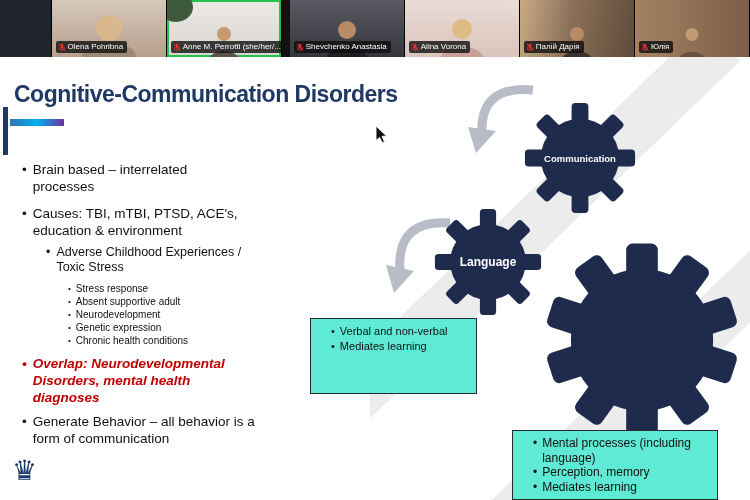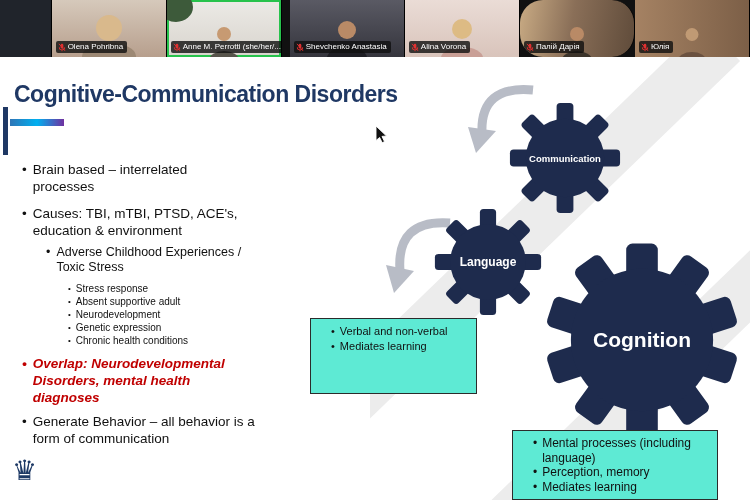--- a/index.html
+++ b/index.html
@@ -1,29 +1,29 @@
 <!DOCTYPE html>
 <html><head>
 <meta charset="utf-8">
 <style>
   html,body{margin:0;padding:0;background:#000;}
   #app{position:relative;width:750px;height:500px;overflow:hidden;background:#000;
        font-family:"Liberation Sans",sans-serif;}
 
   
-  .strip{position:absolute;top:0;left:0;width:750px;height:57px;display:flex;background:#111;justify-content:flex-end;}
+  .strip{position:absolute;top:0;left:0;width:750px;height:57px;display:flex;background:#111;}
   .tile{position:relative;height:57px;border-right:1px solid #000;overflow:hidden;box-sizing:border-box;}
   .tile0{width:52px;background:#20242b;}
   .tile1,.tile2,.tile3,.tile4,.tile5,.tile6{width:116px;}
   .tile1{background:linear-gradient(180deg,#d6c9bb,#b79f8d);}
   .tile2{background:linear-gradient(180deg,#eceae6,#d8d4cd);box-shadow:inset 0 0 0 2px #27c24c;}
   .tile2::before{content:"";position:absolute;left:-8px;top:-8px;width:34px;height:30px;border-radius:50%;background:#3d5a3a;}
   .tile3{background:linear-gradient(180deg,#5a5a64,#35353d);margin-left:8px;}
   .tile4{background:linear-gradient(180deg,#eadcd6,#d9c4bb);}
-  .tile5{background:linear-gradient(100deg,#c9ab84 0%,#8a6f58 45%,#5f4b3a 100%);border-radius:23px;}
+  .tile5{background:linear-gradient(100deg,#c9ab84 0%,#8a6f58 45%,#5f4b3a 100%);}
   .tile6{background:linear-gradient(90deg,#a58263,#7c5f47);}
   .person{position:absolute;left:50%;bottom:-4px;transform:translateX(-50%);width:60px;height:46px;}
   .head{position:absolute;left:50%;transform:translateX(-50%);top:0;border-radius:50%;}
   .torso{position:absolute;left:50%;transform:translateX(-50%);bottom:-8px;border-radius:50% 50% 0 0;}
   .tile1 .head{width:26px;height:26px;background:#d9b98c;}
   .tile1 .torso{width:54px;height:26px;background:#9c8874;}
   .tile2 .head{width:14px;height:14px;top:12px;background:#c79a72;}
   .tile2 .torso{width:30px;height:18px;background:#57544b;}
   .tile3 .head{width:18px;height:18px;top:6px;background:#b98a66;}
   .tile3 .torso{width:40px;height:22px;background:#1e1e24;}
@@ -58,21 +58,21 @@
   .w200{width:205px;} .w240{width:250px;} .w215{width:218px;} .w230{width:236px;}
   .mt10{margin-top:10px;} .mt6{margin-top:6px;} .mt8{margin-top:8px;} .mt7{margin-top:7px;}
 
   
   .diagram{position:absolute;left:370px;top:0;width:380px;height:443px;overflow:hidden;}
   .stripe{position:absolute;background:#ececec;transform:rotate(-44deg);}
   .s1{left:-95px;top:140px;width:520px;height:52px;}
   .s2{left:20px;top:300px;width:520px;height:52px;}
   .gear{position:absolute;z-index:2;}
   .gear svg{display:block;width:100%;height:100%;}
-  .gear-comm{left:139px;top:45px;width:112px;height:112px;}
+  .gear-comm{left:154px;top:45px;width:112px;height:112px;}
   .gear-lang{left:64px;top:151px;width:108px;height:108px;}
   .gear-cog{left:174px;top:185px;width:196px;height:196px;}
   .gear-label{position:absolute;left:0;right:0;top:50%;transform:translateY(-50%);
               text-align:center;color:#fff;font-weight:bold;z-index:3;}
   .gear-comm .gear-label{font-size:9.5px;}
   .gear-lang .gear-label{font-size:12px;}
   .gear-cog .gear-label{font-size:21px;}
   .arrows{position:absolute;left:0;top:0;z-index:1;}
 
   
@@ -256,21 +256,20 @@
           <rect x="-10" y="-61" width="20" height="28" rx="4" transform="rotate(108)"></rect>
           <rect x="-10" y="-61" width="20" height="28" rx="4" transform="rotate(144)"></rect>
           <rect x="-10" y="-61" width="20" height="28" rx="4" transform="rotate(180)"></rect>
           <rect x="-10" y="-61" width="20" height="28" rx="4" transform="rotate(216)"></rect>
           <rect x="-10" y="-61" width="20" height="28" rx="4" transform="rotate(252)"></rect>
           <rect x="-10" y="-61" width="20" height="28" rx="4" transform="rotate(288)"></rect>
           <rect x="-10" y="-61" width="20" height="28" rx="4" transform="rotate(324)"></rect>
           <circle r="45"></circle>
             </g>
         </svg>
-        <div class="gear-label">Cognition</div>
       </div>
     </div>
 
     <div class="bullets">
       <div class="li l1 w200">
           <span class="bt">•</span>
           <span>Brain based – interrelated processes</span>
         </div>
       <div class="li l1 w240 mt10">
           <span class="bt">•</span>

